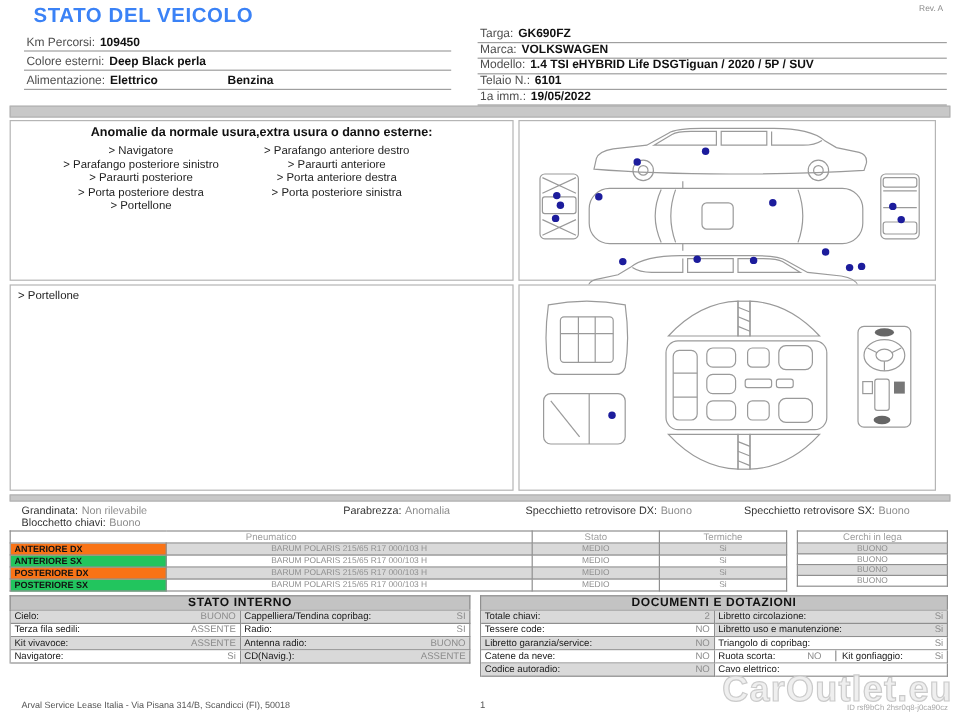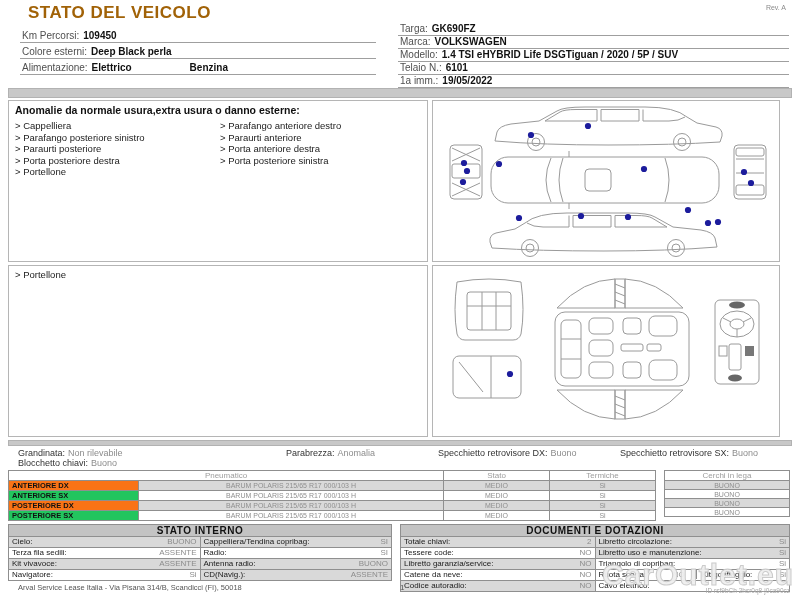--- a/index.html
+++ b/index.html
@@ -2,21 +2,21 @@
 <html><head>
 <meta charset="utf-8">
 <style>
   * { box-sizing: border-box; margin: 0; padding: 0; }
   html,body { background:#fff; }
   body { font-family: "Liberation Sans", "DejaVu Sans", sans-serif; }
   .page { width:800px; height:600px; position:relative; overflow:hidden; background:#fff; }
 
   
   .header-zone { position:relative; height:88px; }
-  .doc-title { position:absolute; left:28px; top:3px; font-size:17px; font-weight:bold; color:#a16207; letter-spacing:.5px; }
+  .doc-title { position:absolute; left:28px; top:3px; font-size:17px; font-weight:bold; color:#3b82f6; letter-spacing:.5px; }
   .rev { position:absolute; right:14px; top:4px; font-size:7px; color:#8a8a8a; }
   .info-table { position:absolute; }
   .info-table.left  { left:20px;  top:27px; width:356px; }
   .info-table.right { left:398px; top:23px; width:391px; }
   .info-line { display:flex; align-items:flex-end; border-bottom:1px solid #9f9f9f; padding:1px 2px 1px 2px; }
   .info-table.left  .info-line { height:16px; }
   .info-table.right .info-line { height:13px; }
   .info-line .lbl { font-size:10px; color:#4f4f4f; white-space:nowrap; }
   .info-line .val { font-size:10px; font-weight:bold; color:#111; margin-left:4px; white-space:nowrap; }
   .info-line .val2 { font-size:10px; font-weight:bold; color:#111; margin-left:58px; }
@@ -25,21 +25,21 @@
   
   .gray-bar { margin:0 8px; background:#c8c8c8; border:1px solid #b2b2b2; }
   .gray-bar.big { height:10px; }
   .gray-bar.thin { height:6px; }
 
   
   .anom-row { display:flex; margin:2px 8px 3px 8px; }
   .anom-box { border:1px solid #b5b5b5; background:#fff; }
   .anom-box.text { width:420px; padding:3px 6px; }
   .anom-box.diagram { width:348px; margin-left:4px; display:flex; align-items:flex-start; justify-content:center; }
-  .anom-row.ext .anom-box { height:162px; }
+  .anom-row.ext .anom-box { height:134px;text-align:center; }
   .anom-row.int .anom-box { height:172px; }
   .anom-title { font-size:10.5px; font-weight:bold; color:#111; margin-bottom:4px; }
   .anom-cols { display:flex; }
   .anom-cols ul { list-style:none; font-size:9.5px; color:#222; line-height:11.5px; }
   .anom-cols ul:first-child { width:205px; }
   .anom-cols li::before { content:"> "; }
   svg .ln { stroke:#9a9a9a; fill:none; stroke-width:1; }
 
   
   .summary { margin:0 8px; padding:2px 10px 1px 10px; }
@@ -144,21 +144,21 @@
   </div>
 
   <div class="gray-bar big"></div>
 
   <div class="anom-row ext">
     <div class="anom-box text">
       <div class="anom-title">Anomalie da normale usura,extra usura o danno esterne:</div>
       <div class="anom-cols">
         <ul>
 
-        <li>Cappelliera</li>
+        <li>Navigatore</li>
             <li>Parafango posteriore sinistro</li>
             <li>Paraurti posteriore</li>
             <li>Porta posteriore destra</li>
             <li>Portellone</li>
           </ul>
         <ul>
 
         <li>Parafango anteriore destro</li>
             <li>Paraurti anteriore</li>
             <li>Porta anteriore destra</li>

